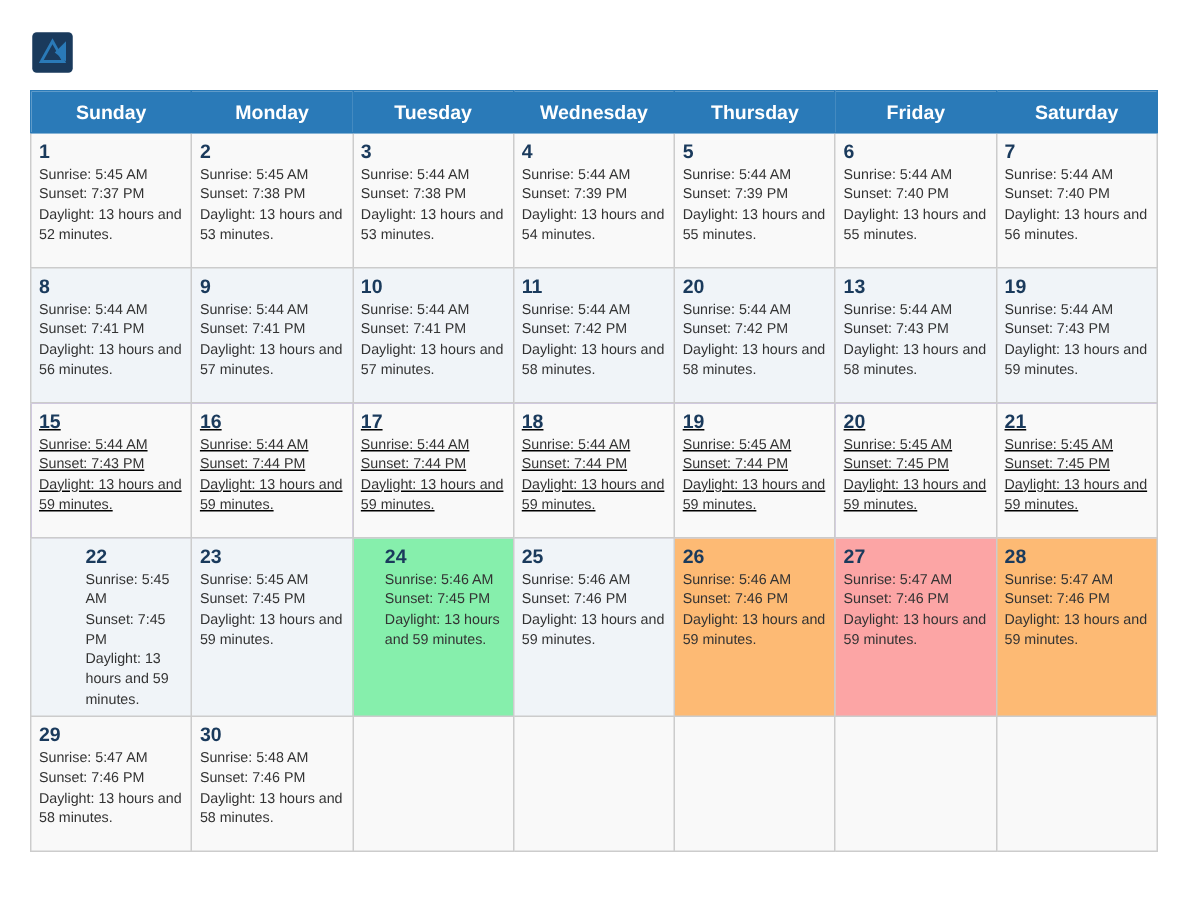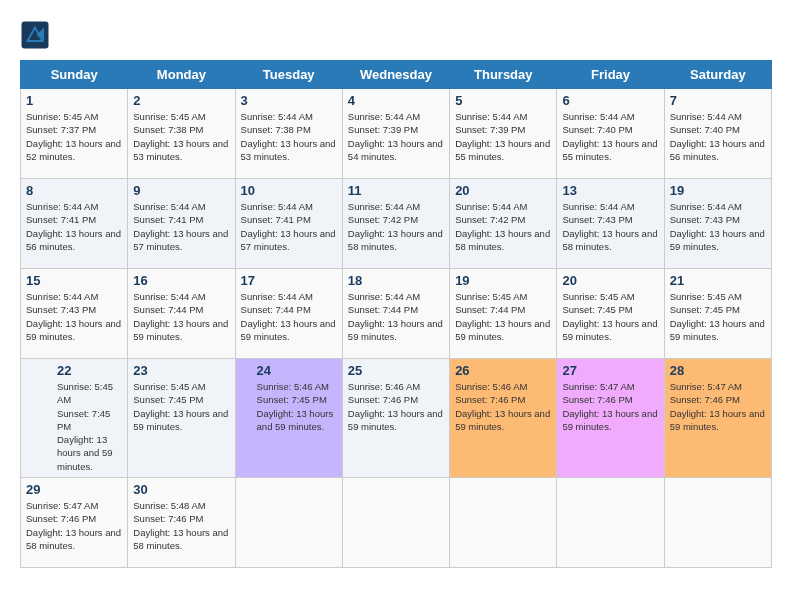--- a/index.html
+++ b/index.html
@@ -236,21 +236,21 @@
   </td>
         <td style="background-color: rgb(240, 244, 248);">
     <span class="day-number">19</span>
     <div class="day-info">
       Sunrise: 5:44 AM<br>
       Sunset: 7:43 PM<br>
       Daylight: 13 hours and 59 minutes.
     </div>
   </td>
       </tr>
-      <tr class="week-row" style="background-color: #6d28d9;">
+      <tr class="week-row" style="background-color: #6d28d9; text-decoration: underline;">
         <td>
     <span class="day-number">15</span>
     <div class="day-info">
       Sunrise: 5:44 AM<br>
       Sunset: 7:43 PM<br>
       Daylight: 13 hours and 59 minutes.
     </div>
   </td>
         <td>
     <span class="day-number">16</span>
@@ -311,21 +311,21 @@
     </div>
   </td>
         <td style="background-color: rgb(240, 244, 248);">
     <span class="day-number">23</span>
     <div class="day-info">
       Sunrise: 5:45 AM<br>
       Sunset: 7:45 PM<br>
       Daylight: 13 hours and 59 minutes.
     </div>
   </td>
-        <td style="background-color: #c4b5fd; padding-left: 21px;">
+        <td style="background-color: #86efac; padding-left: 21px;">
     <span class="day-number">24</span>
     <div class="day-info">
       Sunrise: 5:46 AM<br>
       Sunset: 7:45 PM<br>
       Daylight: 13 hours and 59 minutes.
     </div>
   </td>
         <td style="background-color: rgb(240, 244, 248);">
     <span class="day-number">25</span>
     <div class="day-info">
@@ -335,21 +335,21 @@
     </div>
   </td>
         <td style="background-color: #fdba74;">
     <span class="day-number">26</span>
     <div class="day-info">
       Sunrise: 5:46 AM<br>
       Sunset: 7:46 PM<br>
       Daylight: 13 hours and 59 minutes.
     </div>
   </td>
-        <td style="background-color: #f0abfc;">
+        <td style="background-color: #fca5a5;">
     <span class="day-number">27</span>
     <div class="day-info">
       Sunrise: 5:47 AM<br>
       Sunset: 7:46 PM<br>
       Daylight: 13 hours and 59 minutes.
     </div>
   </td>
         <td style="background-color: #fdba74;">
     <span class="day-number">28</span>
     <div class="day-info">

